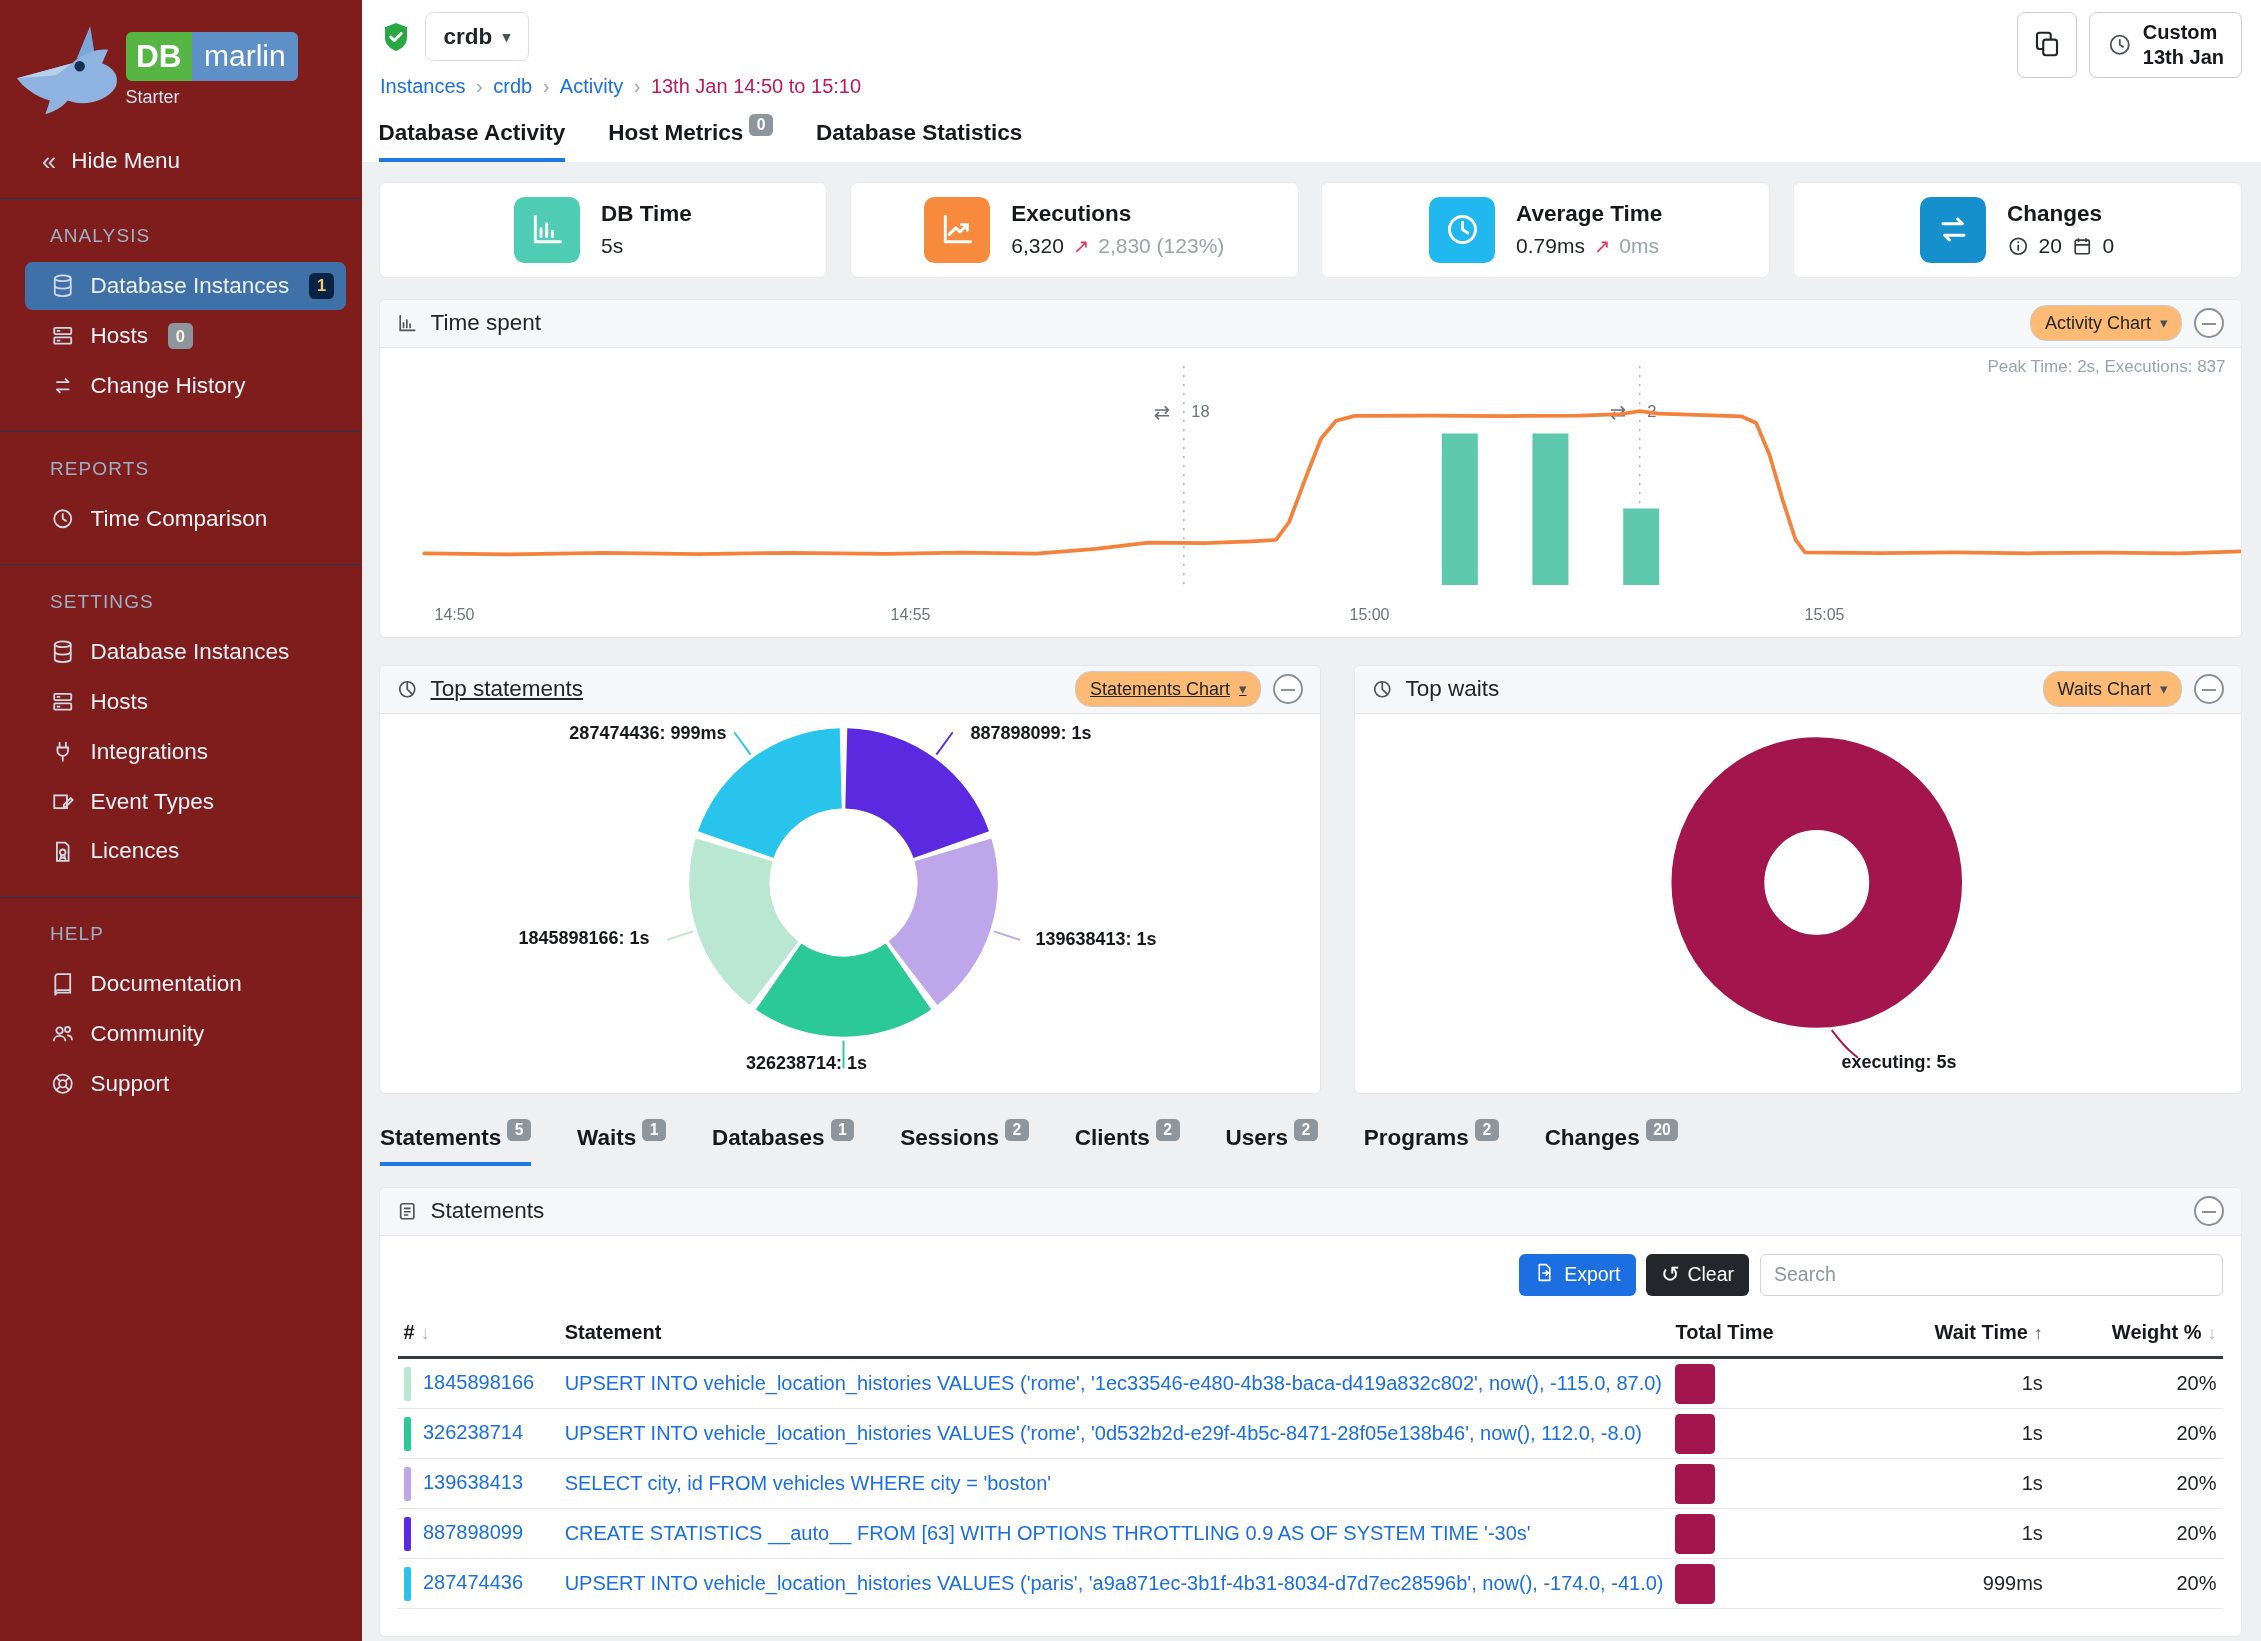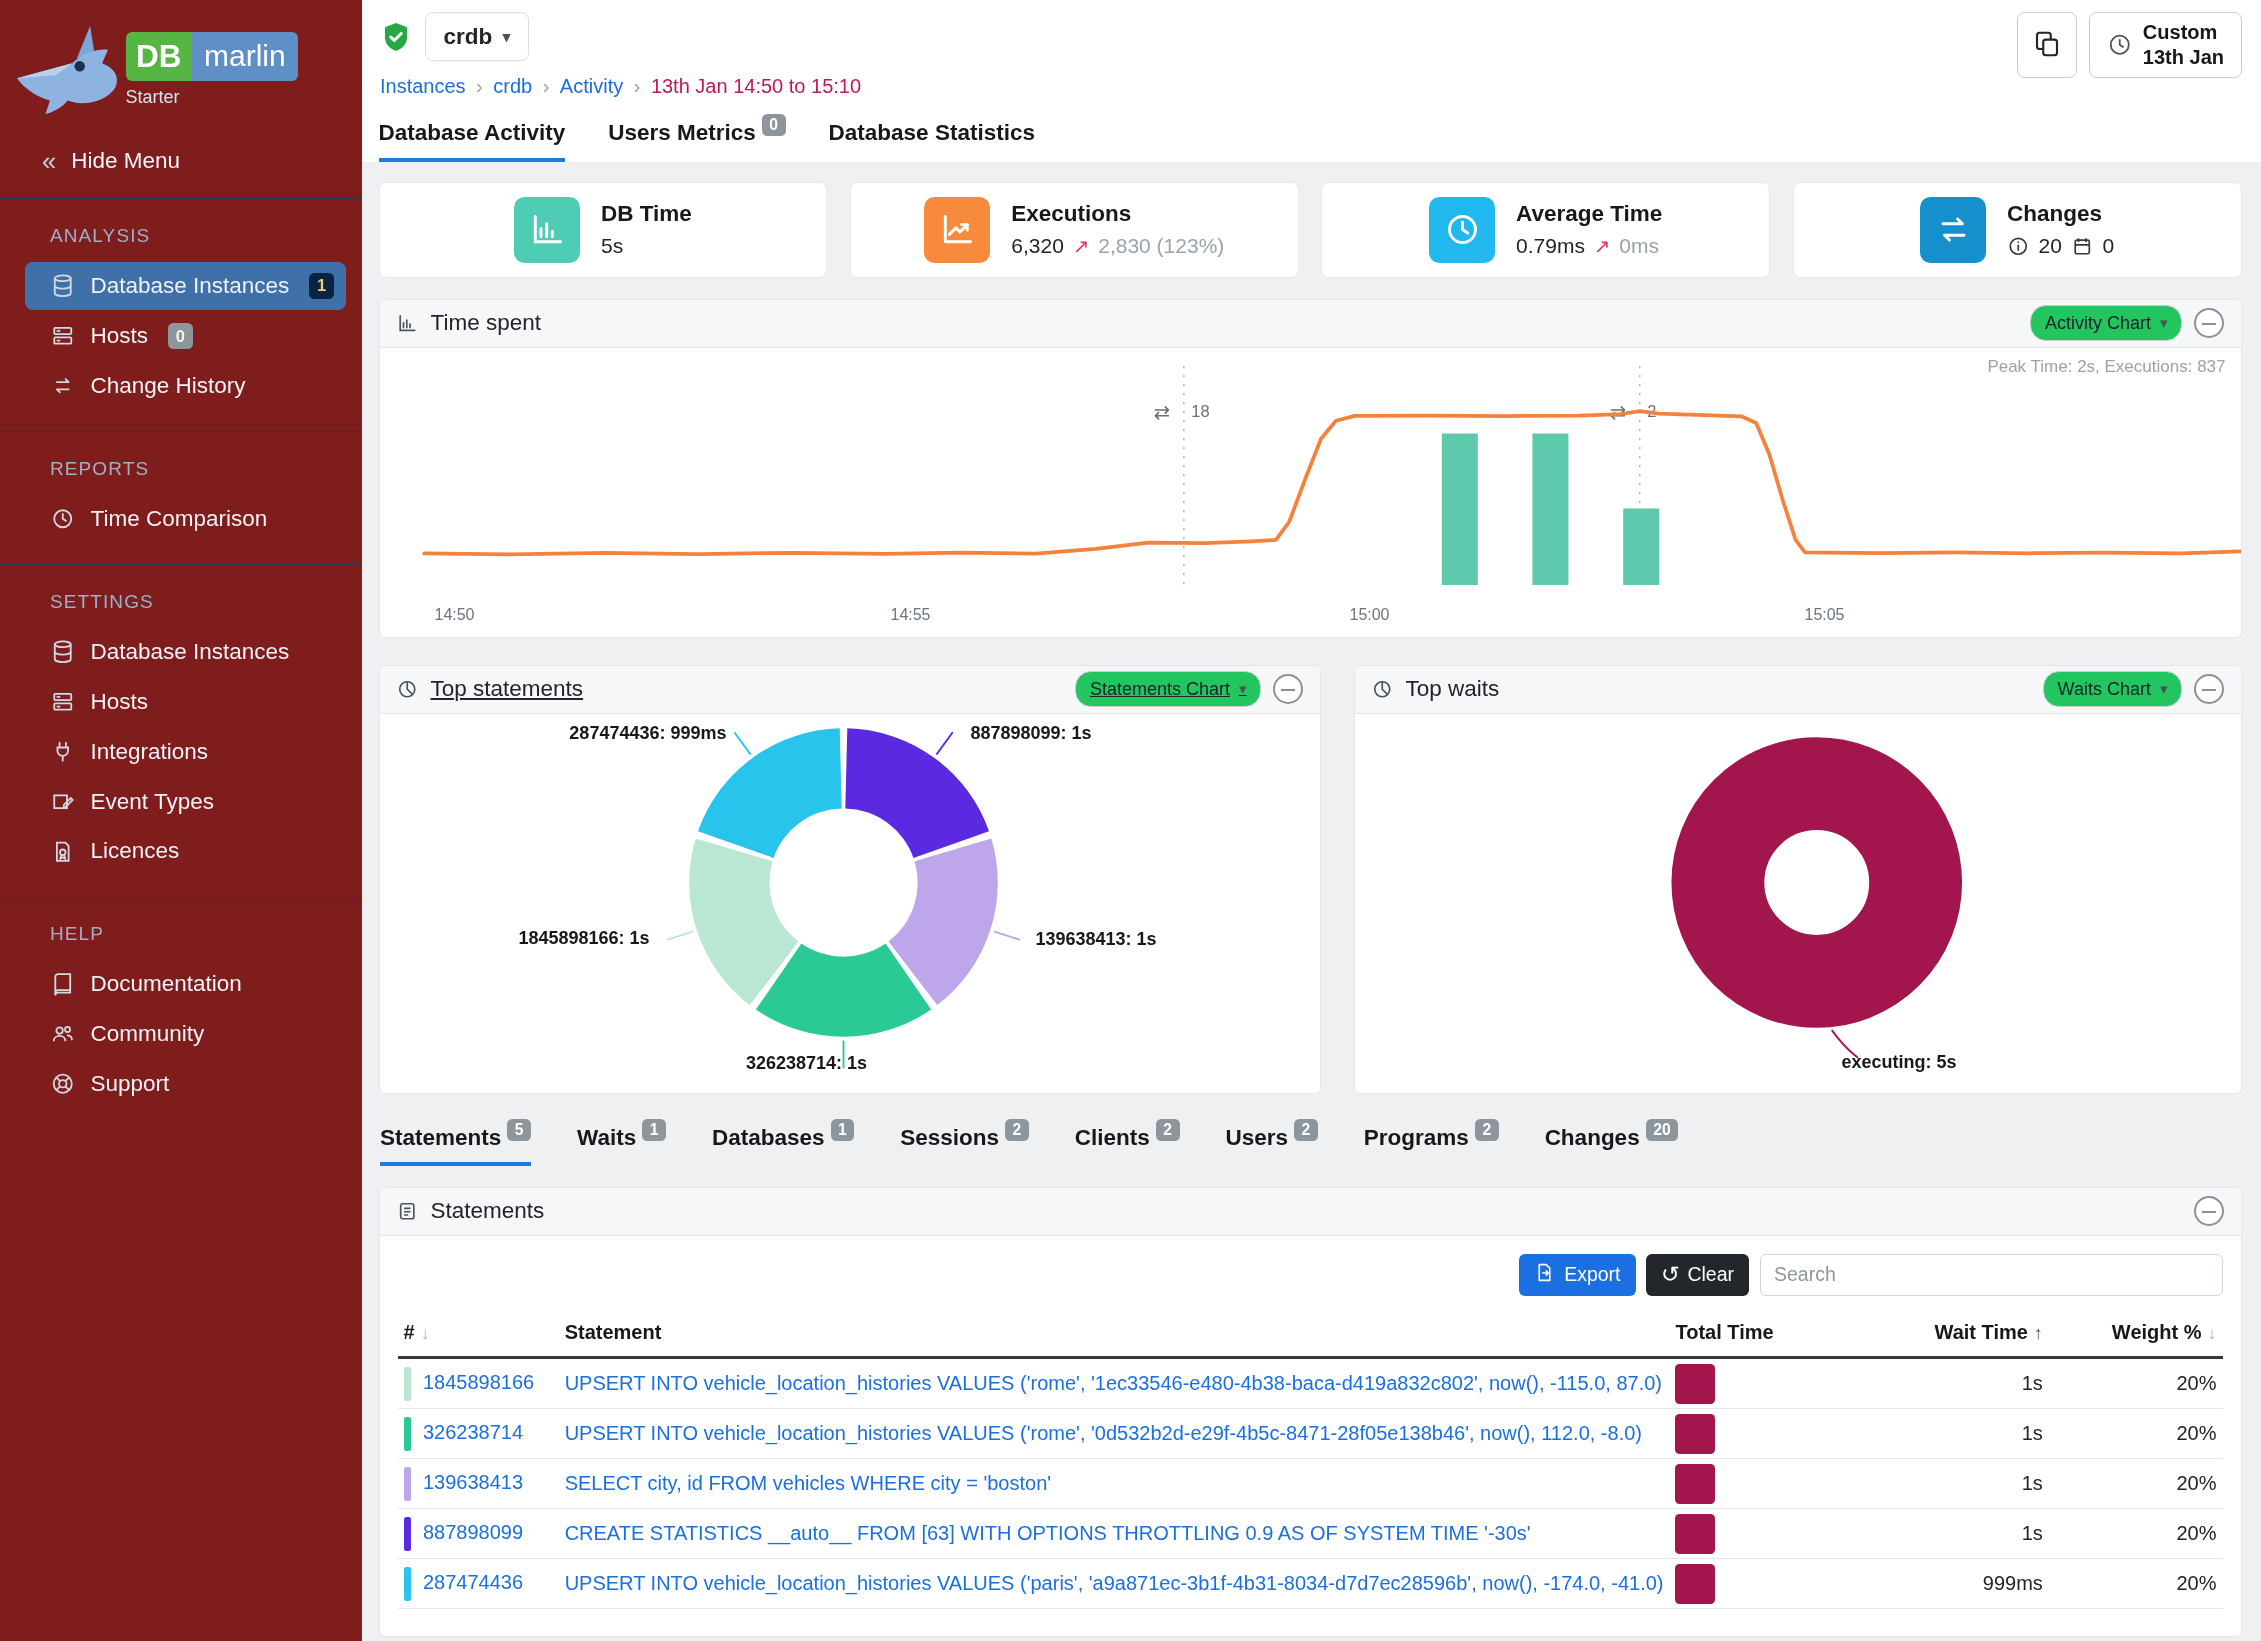--- a/index.html
+++ b/index.html
@@ -62,21 +62,21 @@
   .delta-arrow { color:#e8315b; font-size:19.5px; }
   .delta { color:#9aa3ab; }
   .chg-ico { width:22.5px; height:22.5px; color:#343a40; }
 
   
   .panel { background:#fff; border:1.5px solid #e5e7ea; border-radius:6px; margin-top:21px; overflow:hidden; }
   .phead { height:48px; background:#f6f7f8; border-bottom:1.5px solid #e5e7ea; display:flex; align-items:center; gap:12px; padding:0 16.5px; }
   .ptitle { font-size:22.5px; color:#212529; }
   .picon { width:22.5px; height:22.5px; color:#4d5359; }
   .spacer { flex:1; }
-  .chart-btn { border:1.5px solid #c8cdd3; background:#22c55e; border-radius:16px; height:36px; padding:0 13.5px; font-size:18px; color:#212529; display:flex; align-items:center; gap:9px; cursor:pointer;margin-left:21px; }
+  .chart-btn { border:1.5px solid #c8cdd3; background:#fdba74; border-radius:16px; height:36px; padding:0 13.5px; font-size:18px; color:#212529; display:flex; align-items:center; gap:9px; cursor:pointer;margin-left:21px; }
   .collapse-btn { width:30px; height:30px; border:2.2px solid #8a9198; border-radius:50%; position:relative; background:#fff; cursor:pointer; }
   .collapse-btn::after { content:""; position:absolute; left:6px; right:6px; top:50%; border-top:2.2px solid #8a9198; }
 
   
   .ts-area { position:relative; height:289px; }
   .ts-annot { position:absolute; top:9px; right:15px; font-size:17px; color:#9aa3ab; }
   #ts-svg { position:absolute; left:18px; top:12px; }
   .tick { position:absolute; top:258px; font-size:16px; color:#6c757d; transform:translateX(-50%); }
 
   
@@ -329,21 +329,21 @@
             </span>
           </button>
         </div>
       </div>
 
       <div class="tabs">
         <div class="tab active">
           <span>Database Activity</span>
         </div>
         <div class="tab">
-          <span>Users Metrics</span>
+          <span>Host Metrics</span>
           <span class="badge-g">0</span>
         </div>
         <div class="tab">
           <span>Database Statistics</span>
         </div>
       </div>
     </div>
 
     <div class="content">
 

